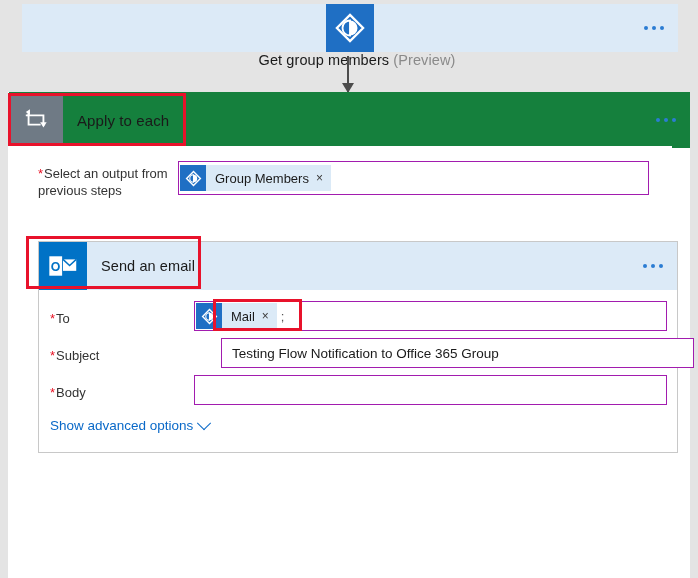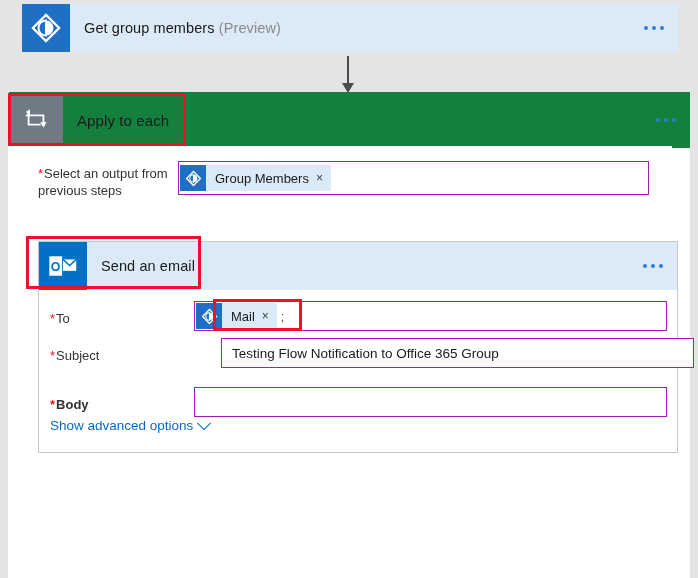--- a/index.html
+++ b/index.html
@@ -85,21 +85,21 @@
 
   
   #trigger-card {
     position: absolute;
     left: 22px;
     top: 4px;
     width: 656px;
     height: 48px;
     border: none;
   }
-  #trigger-card .card-header { height: 48px; }
+  #trigger-card .card-header { height: 48px; flex-direction: column; }
   #trigger-card .card-icon { width: 48px; height: 48px; flex-basis: 48px; }
 
   
   #connector {
     position: absolute;
     left: 347px;
     top: 56px;
     width: 2px;
     height: 36px;
     background: #4c4c4c;
@@ -277,21 +277,21 @@
   .em-label {
     width: 155px;
     padding-left: 11px;
     box-sizing: border-box;
     font-size: 13px;
   }
   .em-input { width: 473px; }
 
   #row-to { top: 11px; }
   #row-subject { top: 48px; gap: 27px; }
-  #row-body { top: 97px; font-weight: bold; }
+  #row-body { top: 85px; }
 
   #adv-options {
     position: absolute;
     left: 11px;
     top: 128px;
     color: #0a69c8;
     font-size: 13.5px;
     cursor: pointer;
     display: flex;
     align-items: center;

